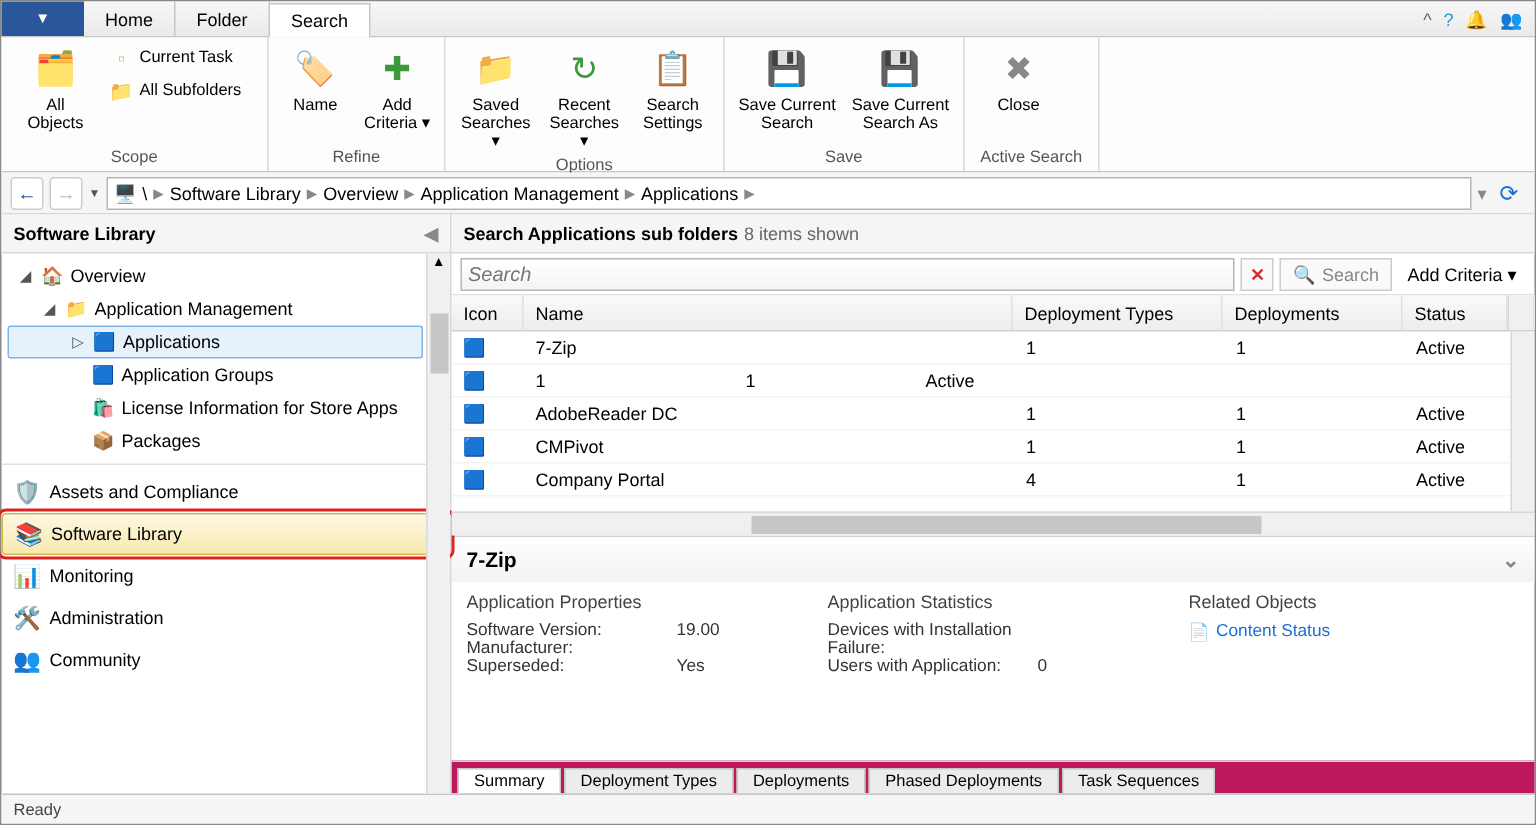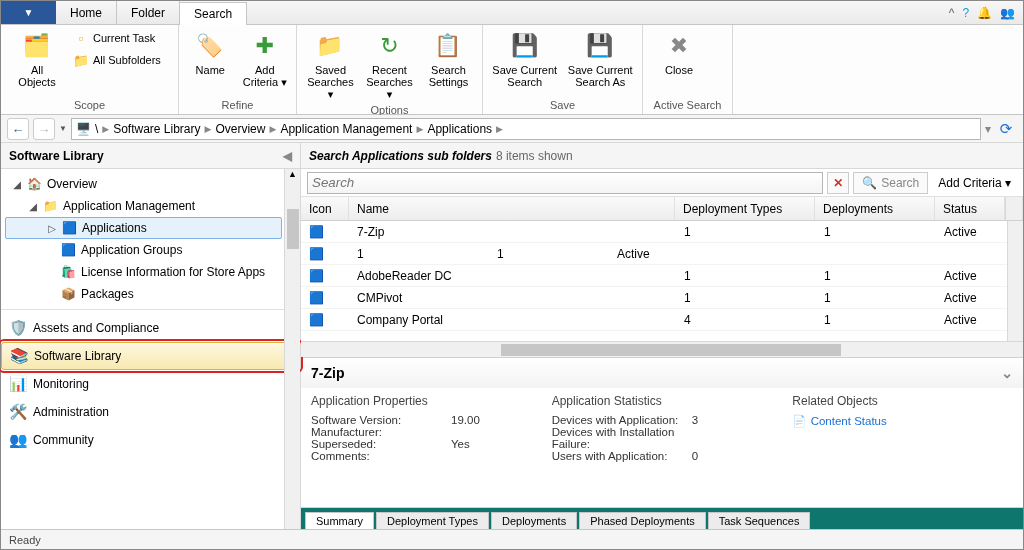--- a/index.html
+++ b/index.html
@@ -55,21 +55,21 @@
 .tree-scroll .thumb { width:12px; height:40px; background:#c6c6c6; margin-top:30px;}
 .ws-list { padding:4px 0; }
 .ws-item { display:flex; align-items:center; height:28px; gap:6px; padding:0 8px; cursor:pointer; }
 .ws-item.sel { background:linear-gradient(#fdf7e1,#f8e9b0); border:1px solid #d5b54a; border-radius:3px; }
 .ws-item.redsel { outline:2px solid #d22; outline-offset:1px; }
 .ws-item .wicon { width:18px; font-size:15px; }
 
 
 .right-pane { flex:1; display:flex; flex-direction:column; min-width:0; }
 .rp-header { height:26px; display:flex; align-items:center; padding:0 8px; background:#f5f5f5; border-bottom:1px solid #d8d8d8; }
-.rp-header .rh-title { font-weight:600;font-style:italic; }
+.rp-header .rh-title { font-weight:600; }
 .rp-header .rh-sub { color:#666; margin-left:4px; }
 .search-row { height:28px; display:flex; align-items:center; gap:4px; padding:2px 6px; border-bottom:1px solid #e0e0e0; }
 .search-input { flex:1; height:22px; border:1px solid #b5b5b5; padding:0 4px; font-style:italic; color:#888; background:linear-gradient(#fff,#f4f4f4); }
 .clear-btn { width:22px; height:22px; border:1px solid #ccc; background:#fafafa; color:#c33; display:flex; align-items:center; justify-content:center; cursor:pointer; font-weight:bold; }
 .search-btn { height:22px; border:1px solid #ccc; background:#fafafa; padding:0 8px; cursor:pointer; display:flex; align-items:center; gap:4px; color:#888; }
 .addcrit { padding:0 6px; cursor:pointer; }
 
 
 .grid { flex:0 0 auto; display:flex; flex-direction:column; }
 .grid-head { display:flex; height:24px; background:linear-gradient(#fafafa,#ededed); border-bottom:1px solid #d0d0d0; font-weight:400; }
@@ -88,21 +88,21 @@
 .detail-title { height:30px; padding:0 10px; font-size:14px; font-weight:600; display:flex; align-items:center; background:linear-gradient(#fff,#f3f3f3); }
 .detail-title .coll { margin-left:auto; color:#888; cursor:pointer; }
 .detail-body { flex:1; display:flex; padding:6px 10px; gap:20px; overflow:hidden; font-size:11.5px; }
 .dcol { flex:1; }
 .dcol h4 { font-size:12px; color:#444; margin-bottom:6px; font-weight:400;}
 .kv { display:flex; }
 .kv .k { width:140px; color:#333; }
 .kv .v { color:#333; }
 .link { color:#1a6fd6; cursor:pointer; display:flex; align-items:center; gap:4px;}
 
-.detail-tabs { height:22px; display:flex; align-items:flex-end; background:#0f766e; border-top:1px solid #d0d0d0; padding-left:4px; }
+.detail-tabs { height:22px; display:flex; align-items:flex-end; background:#be185d; border-top:1px solid #d0d0d0; padding-left:4px; }
 .dtab { padding:2px 10px; border:1px solid #c6c6c6; border-bottom:none; background:#ececec; margin-right:2px; font-size:11px; cursor:pointer; }
 .dtab.active { background:#fff; }
 
 .status-bar { height:20px; border-top:1px solid #c6c6c6; background:#f5f5f5; padding:0 8px; display:flex; align-items:center; font-size:11px; color:#444; }
 
 
 .folder-ico { color:#e3b23c; }
 .save-ico { color:#333; }
 .close-ico { color:#888; }
 </style>
@@ -385,31 +385,23 @@
                 <span class="v">19.00</span>
               </div>
             <div class="kv">
                 <span class="k">Manufacturer:</span>
                 <span class="v"></span>
               </div>
             <div class="kv">
                 <span class="k">Superseded:</span>
                 <span class="v">Yes</span>
               </div>
-            <div class="kv">
-                <span class="k">Comments:</span>
-                <span class="v"></span>
-              </div>
           </div>
           <div class="dcol">
             <h4>Application Statistics</h4>
-            <div class="kv">
-                <span class="k">Devices with Application:</span>
-                <span class="v">3</span>
-              </div>
             <div class="kv">
                 <span class="k">Devices with Installation</span>
                 <span class="v"></span>
               </div>
             <div class="kv">
                 <span class="k">Failure:</span>
                 <span class="v"></span>
               </div>
             <div class="kv">
                 <span class="k">Users with Application:</span>

